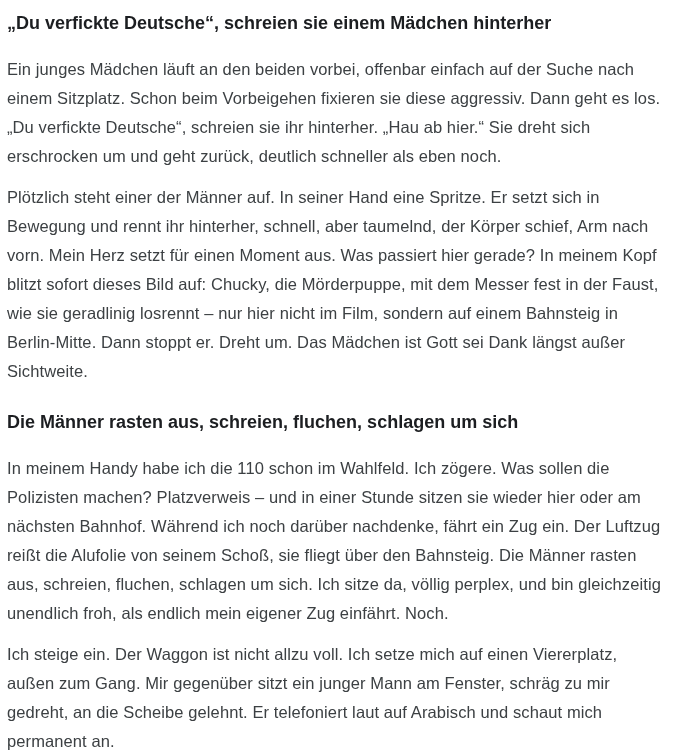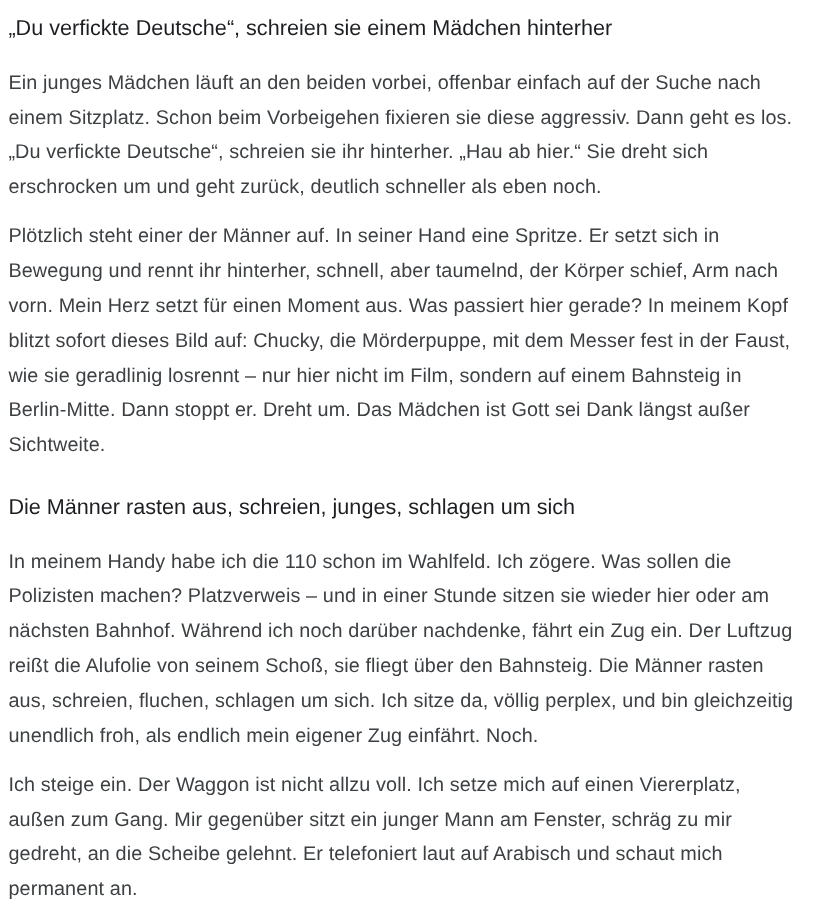--- a/index.html
+++ b/index.html
@@ -18,21 +18,21 @@
   .article {
     color: #3c4043;
     font-size: 16.5px;
     line-height: 29px;
     letter-spacing: 0.1px;
   }
   .article h2 {
     font-family: "Liberation Sans", "DejaVu Sans", sans-serif;
     font-size: 18px;
     line-height: 22px;
-    font-weight: 400;
+    font-weight: 700;
     color: #1c1e21;
     letter-spacing: 0;
     margin: 0 0 21px 0;
   }
   .article section + section h2 {
     margin-top: 25px;
   }
   .article p {
     margin: 0 0 12px 0;
   }
@@ -46,19 +46,19 @@
 <div class="page">
   <article class="article">
 
     <section>
       <h2>„Du verfickte Deutsche“, schreien sie einem Mädchen hinterher</h2>
       <p>Ein junges Mädchen läuft an den beiden vorbei, offenbar einfach auf der Suche nach einem Sitzplatz. Schon beim Vorbeigehen fixieren sie diese aggressiv. Dann geht es los. „Du verfickte Deutsche“, schreien sie ihr hinterher. „Hau ab hier.“ Sie dreht sich erschrocken um und geht zurück, deutlich schneller als eben noch.</p>
       <p>Plötzlich steht einer der Männer auf. In seiner Hand eine Spritze. Er setzt sich in Bewegung und rennt ihr hinterher, schnell, aber taumelnd, der Körper schief, Arm nach vorn. Mein Herz setzt für einen Moment aus. Was passiert hier gerade? In meinem Kopf blitzt sofort dieses Bild auf: Chucky, die Mörderpuppe, mit dem Messer fest in der Faust, wie sie geradlinig losrennt – nur hier nicht im Film, sondern auf einem Bahnsteig in Berlin-Mitte. Dann stoppt er. Dreht um. Das Mädchen ist Gott sei Dank längst außer Sichtweite.</p>
     </section>
 
     <section>
-      <h2>Die Männer rasten aus, schreien, junges, schlagen um sich</h2>
+      <h2>Die Männer rasten aus, schreien, fluchen, schlagen um sich</h2>
       <p>In meinem Handy habe ich die 110 schon im Wahlfeld. Ich zögere. Was sollen die Polizisten machen? Platzverweis – und in einer Stunde sitzen sie wieder hier oder am nächsten Bahnhof. Während ich noch darüber nachdenke, fährt ein Zug ein. Der Luftzug reißt die Alufolie von seinem Schoß, sie fliegt über den Bahnsteig. Die Männer rasten aus, schreien, fluchen, schlagen um sich. Ich sitze da, völlig perplex, und bin gleichzeitig unendlich froh, als endlich mein eigener Zug einfährt. Noch.</p>
       <p>Ich steige ein. Der Waggon ist nicht allzu voll. Ich setze mich auf einen Viererplatz, außen zum Gang. Mir gegenüber sitzt ein junger Mann am Fenster, schräg zu mir gedreht, an die Scheibe gelehnt. Er telefoniert laut auf Arabisch und schaut mich permanent an.</p>
     </section>
 
   </article>
 </div>
 
 </body></html>

